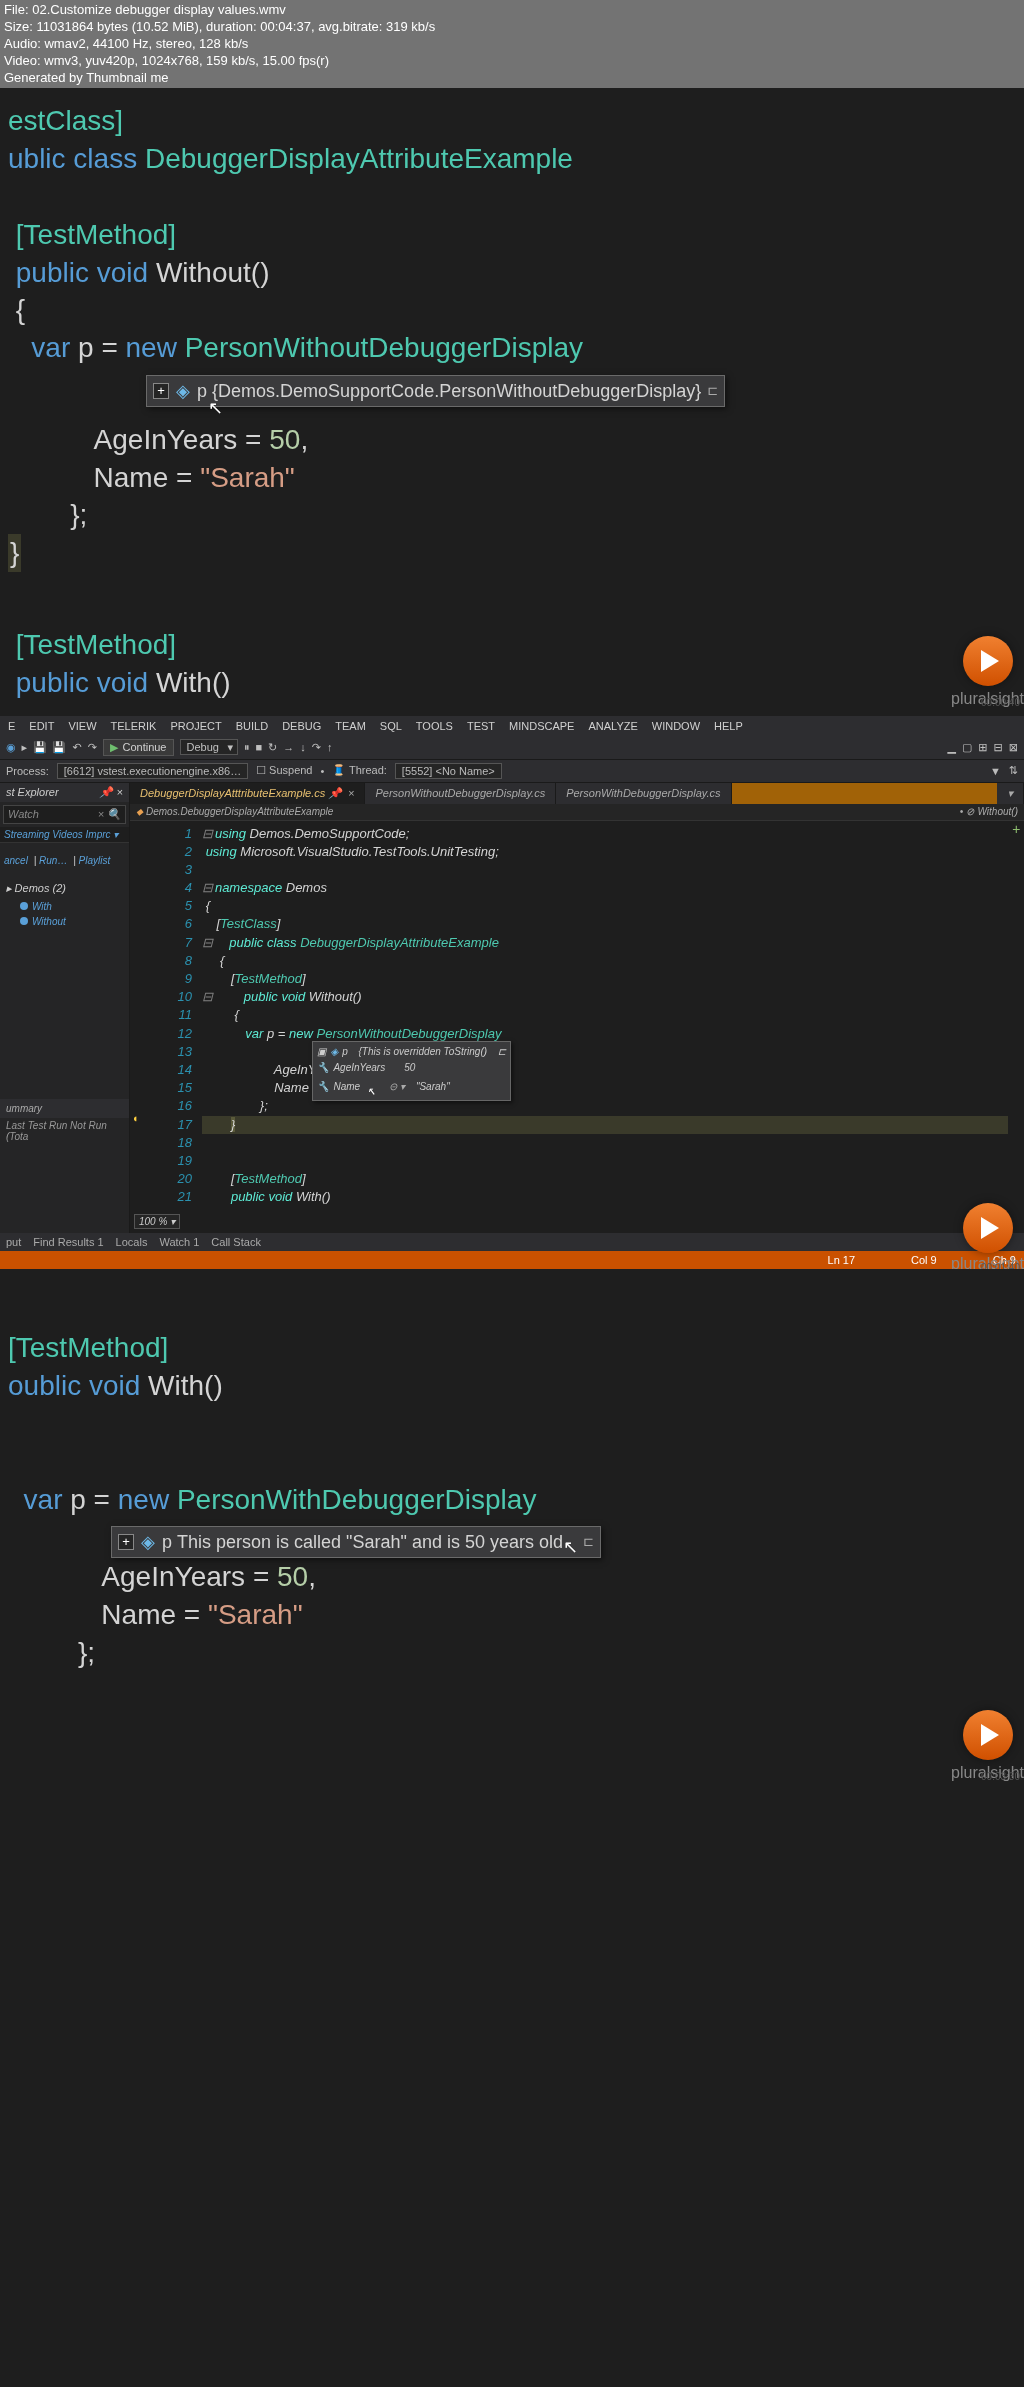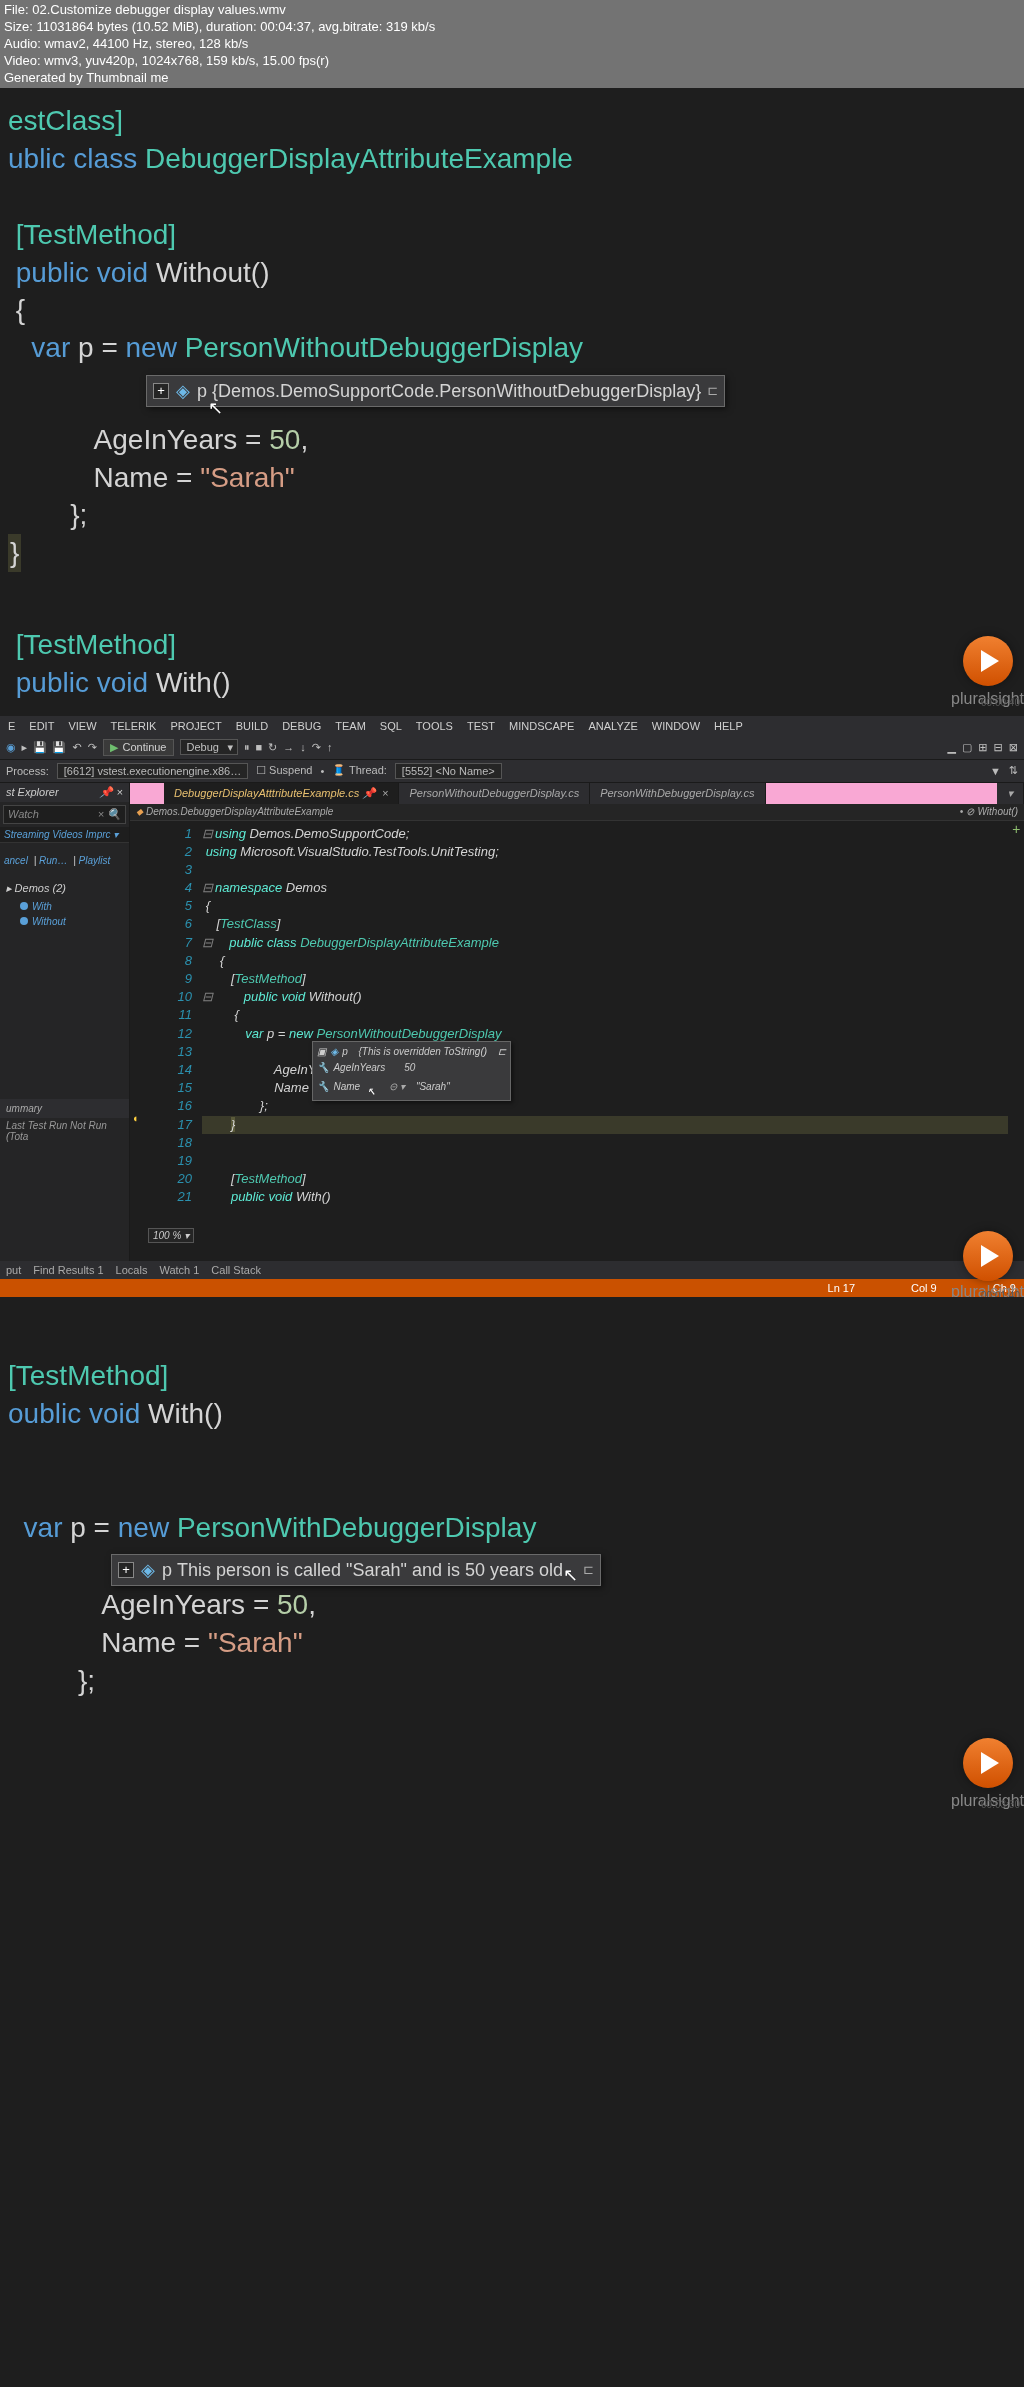--- a/index.html
+++ b/index.html
@@ -53,41 +53,41 @@
 .streaming { background:#1e1e1e; color:#5aa0d8; padding:2px 4px; font-size:10px; border-bottom:1px solid #333; }
 .testlinks { padding:12px 4px; font-size:10px; }
 .testlinks a { color:#5aa0d8; text-decoration:none; margin-right:3px; }
 .treelabel { color:#ccc; padding:4px 6px; font-size:11px; }
 .treeitem { color:#5aa0d8; padding:2px 6px 2px 20px; font-size:10px; display:flex; align-items:center; gap:4px; }
 .treeitem .dot { width:8px; height:8px; border-radius:50%; background:#5aa0d8; }
 .sumhdr { background:#2d2d30; color:#aaa; padding:4px 6px; font-size:10px; margin-top:170px; }
 .sumtxt { color:#999; padding:2px 6px; font-size:10px; }
 
 .editor { flex:1; background:#1e1e1e; }
-.tabrow { display:flex; background:#f9a8d4;padding-left:34px; }
+.tabrow { display:flex; background:#a16207; }
 .tab { padding:4px 10px; font-size:11px; color:#aaa; background:#2d2d30; border-right:1px solid #1a1a1a; }
 .tab.active { background:#1e1e1e; color:#e8c070; }
 .tab.active .x { color:#aaa; margin-left:6px; }
 .breadcrumb { display:flex; background:#252525; padding:2px 6px; gap:8px; font-size:10px; color:#aaa; align-items:center; border-bottom:1px solid #333; }
 .breadcrumb .bc-item { display:flex; align-items:center; gap:3px; }
 .code-area { display:flex; }
 .gutter { background:#1e1e1e; text-align:right; padding:4px 10px 4px 4px; font-size:13px; color:#2b91af; font-family:Consolas,monospace; line-height:1.4; width:50px; position:relative; }
 .gutter .ln { display:block; }
 .margin { width:22px; background:#1e1e1e; position:relative; }
 .margin .arrow { position:absolute; left:3px; color:#ffd040; font-size:11px; }
 .codecol { flex:1; font-family:Consolas,monospace; font-size:13px; line-height:1.4; padding:4px 0; position:relative; }
 .codecol .kw { color:#5eead4; }
 .codecol .type { color:#4ec9b0; }
 .codecol .str { color:#d69d85; }
 .codecol .num { color:#b5cea8; }
 .codestub { display:block; white-space:pre; }
 .innertip { position:absolute; background:#3a3a3c; border:1px solid #666; font-size:10px; color:#ccc; padding:2px 4px; box-shadow:2px 2px 4px rgba(0,0,0,.5); }
 .innertip .row { display:flex; align-items:center; gap:4px; padding:1px 0; }
 .innertip .wrench { color:#999; }
-.zoomsel { background:#252525; border:1px solid #555; color:#ccc; font-size:10px; padding:1px 4px; margin:18px; display:inline-block; }
+.zoomsel { background:#252525; border:1px solid #555; color:#ccc; font-size:10px; padding:1px 4px; margin:4px; display:inline-block; }
 .bottomtabs { display:flex; background:#2d2d30; padding:3px 6px; gap:12px; font-size:11px; color:#aaa; }
 .statusbar { display:flex; background:#ca5100; color:#fff; font-size:11px; padding:3px 8px; justify-content:flex-end; gap:56px; }
 .collapse { color:#808080; margin-right:2px; }
 .rightrail { width:16px; background:#1e1e1e; position:relative; }
 .rightrail .plusicon { color:#8fbf6f; font-size:14px; text-align:center; }
 </style>
 </head>
 <body>
 
 <div class="fileinfo">

